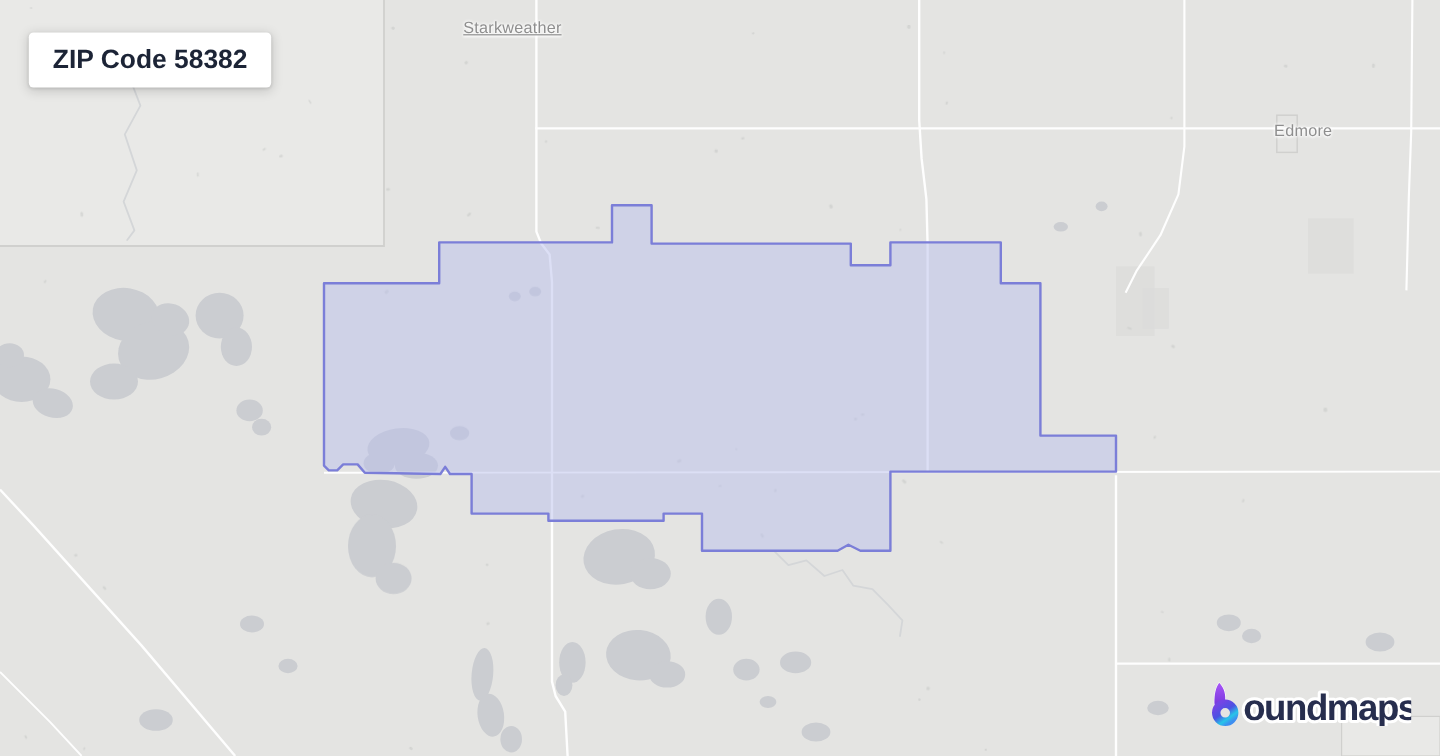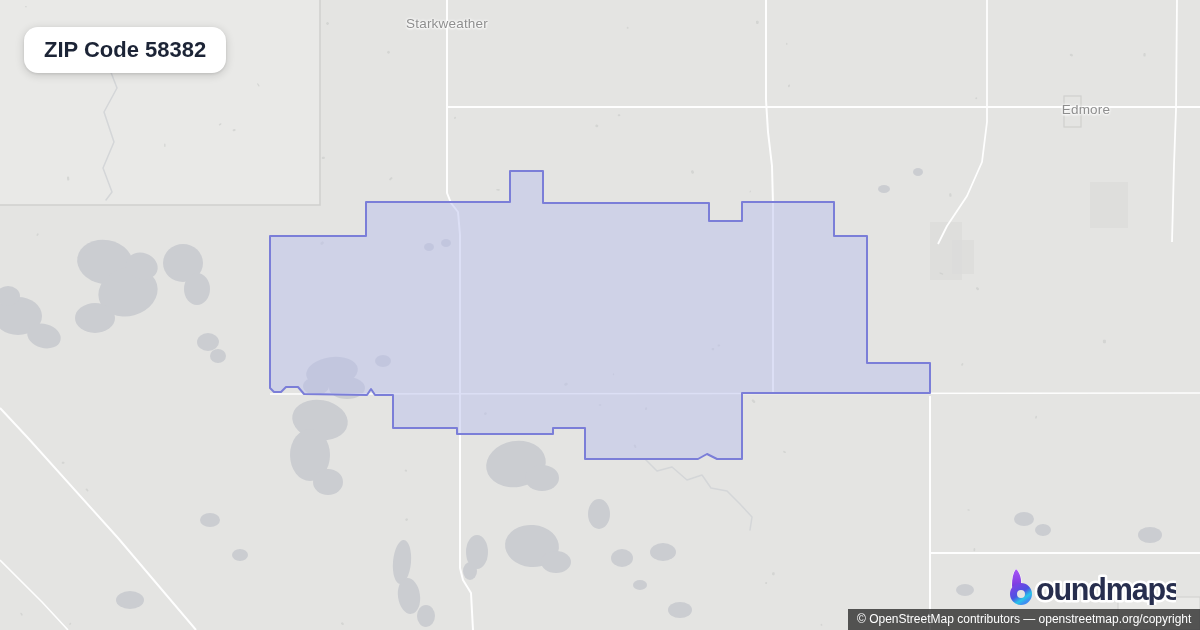--- a/index.html
+++ b/index.html
@@ -3,21 +3,21 @@
 <meta charset="utf-8">
 <style>
   html,body{margin:0;padding:0;background:#e4e4e2;}
   .stage{position:relative;width:1200px;height:630px;overflow:hidden;
          font-family:"Liberation Sans",sans-serif;}
   #map-svg{position:absolute;left:0;top:0;}
   .map-label{position:absolute;transform:translate(-50%,-50%);
     color:#8e8e8e;font-size:13.5px;letter-spacing:.2px;white-space:nowrap;
     text-shadow:0 0 3px #fff,0 0 3px #fff,0 1px 2px #fff;}
   .title-badge{position:absolute;left:24px;top:27px;height:46px;
-    background:#ffffff;border-radius:14px;display:flex;align-items:center;
+    background:#ffffff;border-radius:4px;display:flex;align-items:center;
     padding:0 20px;box-shadow:0 2px 10px rgba(0,0,0,.16),0 1px 3px rgba(0,0,0,.1);}
   .title-badge span{font-size:22px;font-weight:700;color:#1c2436;white-space:nowrap;}
   .logo{position:absolute;right:24px;bottom:25px;}
   .attribution{position:absolute;right:0;bottom:0;width:352px;height:21px;
     background:rgba(45,45,45,.8);color:#fff;font-size:12px;line-height:21px;
     padding-left:9px;box-sizing:border-box;white-space:nowrap;}
 </style>
 </head>
 <body>
 
@@ -267,19 +267,16 @@
         <stop offset="1" stop-color="#3e8ef0"></stop>
       </linearGradient>
     </defs>
     <g>
       <path d="M8,1 C11,4 13.5,9 13,15 L13,18 C13,21 11,22.5 8.5,22.5 C5.5,22.5 4,20.5 4,17.5 C4,11 5,5 8,1 Z" fill="url(#gradDrop)" stroke="#ffffff" stroke-width="1" paint-order="stroke"></path>
       <circle cx="13" cy="26" r="7.5" fill="none" stroke="url(#gradRing)" stroke-width="7"></circle>
     </g>
     <text x="28" y="32" font-family="Liberation Sans, sans-serif" font-size="30.5" font-weight="bold" letter-spacing="-1.2" fill="#272e4e" stroke="#ffffff" stroke-width="5" paint-order="stroke" stroke-linejoin="round">oundmaps</text>
   </svg>
 
-  <div class="attribution">
-    <span>© OpenStreetMap contributors — openstreetmap.org/copyright</span>
-  </div>
-
-<div class="map-label" style="left: 447px; top: 23px;">Starkweather</div>
+
+<div class="map-label" style="left: 427px; top: 23px; text-decoration: underline;">Starkweather</div>
     <div class="map-label" style="left: 1072px; top: 109px; margin-left: 14px;">Edmore</div>
   </div>
 
 </body></html>

